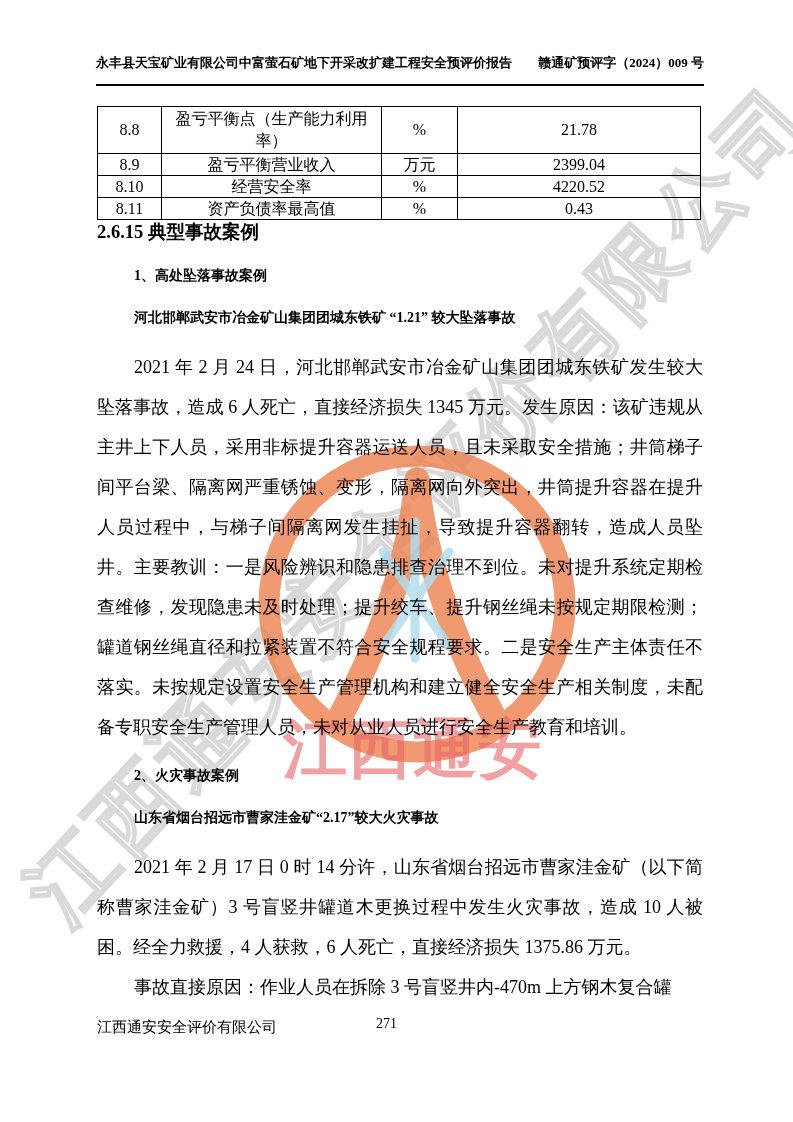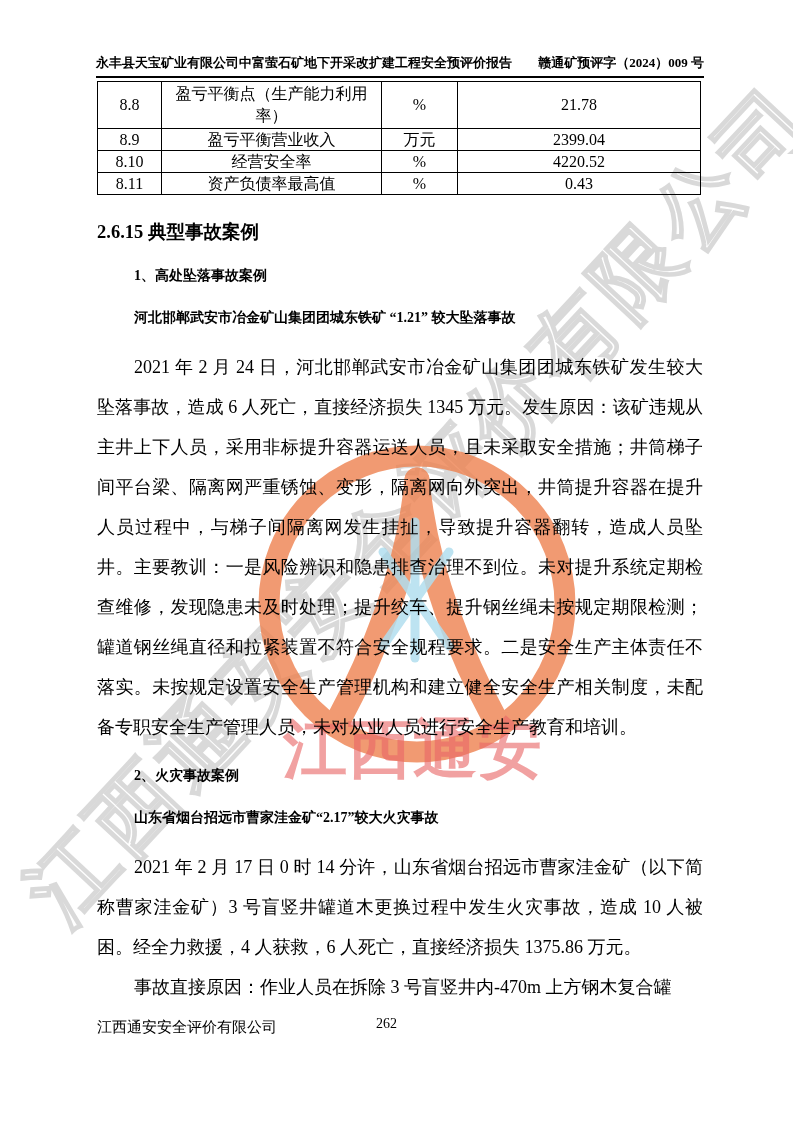--- a/index.html
+++ b/index.html
@@ -30,26 +30,26 @@
     font-family:"Liberation Sans","DejaVu Sans",sans-serif;
     font-weight:bold;font-size:64px;letter-spacing:1px;
     color:rgba(232,103,103,0.62);
     white-space:nowrap;
   }
   
   .content{position:absolute;inset:0;z-index:1;}
   .hdr{
     position:absolute;top:54px;left:96px;width:608px;
     display:flex;justify-content:space-between;align-items:flex-end;
-    padding-bottom:4px;border-bottom:2.5px solid #000;
+    padding-bottom:12px;border-bottom:2.5px solid #000;
     font-size:13px;font-weight:bold;white-space:nowrap;
   }
   .hdr .right{margin-left:14px;}
   table.fin{
-    position:absolute;top:81px;left:97px;
+    position:absolute;top:106px;left:97px;
     border-collapse:collapse;table-layout:fixed;
     font-size:16px;text-align:center;
   }
   table.fin td{
     border:1.6px solid #000;
     padding:0 4px;vertical-align:middle;
     line-height:21px;height:21px;
   }
   table.fin tr.tall td{height:46px;line-height:22px;}
   .flow{position:absolute;top:212px;left:97px;width:606px;}
@@ -147,15 +147,15 @@
       <h3 class="sub-head">河北邯郸武安市冶金矿山集团团城东铁矿 “1.21” 较大坠落事故</h3>
       <p class="para">2021 年 2 月 24 日，河北邯郸武安市冶金矿山集团团城东铁矿发生较大坠落事故，造成 6 人死亡，直接经济损失 1345 万元。发生原因：该矿违规从主井上下人员，采用非标提升容器运送人员，且未采取安全措施；井筒梯子间平台梁、隔离网严重锈蚀、变形，隔离网向外突出，井筒提升容器在提升人员过程中，与梯子间隔离网发生挂扯，导致提升容器翻转，造成人员坠井。主要教训：一是风险辨识和隐患排查治理不到位。未对提升系统定期检查维修，发现隐患未及时处理；提升绞车、提升钢丝绳未按规定期限检测；罐道钢丝绳直径和拉紧装置不符合安全规程要求。二是安全生产主体责任不落实。未按规定设置安全生产管理机构和建立健全安全生产相关制度，未配备专职安全生产管理人员，未对从业人员进行安全生产教育和培训。</p>
 
       <h3 class="sub-head gap-top">2、火灾事故案例</h3>
       <h3 class="sub-head">山东省烟台招远市曹家洼金矿“2.17”较大火灾事故</h3>
       <p class="para">2021 年 2 月 17 日 0 时 14 分许，山东省烟台招远市曹家洼金矿（以下简称曹家洼金矿）3 号盲竖井罐道木更换过程中发生火灾事故，造成 10 人被困。经全力救援，4 人获救，6 人死亡，直接经济损失 1375.86 万元。</p>
       <p class="para">事故直接原因：作业人员在拆除 3 号盲竖井内-470m 上方钢木复合罐</p>
     </div>
 
     <div class="footer-company">江西通安安全评价有限公司</div>
-    <div class="page-num">262</div>
+    <div class="page-num">271</div>
   </div>
 </div>
 
 </body></html>

